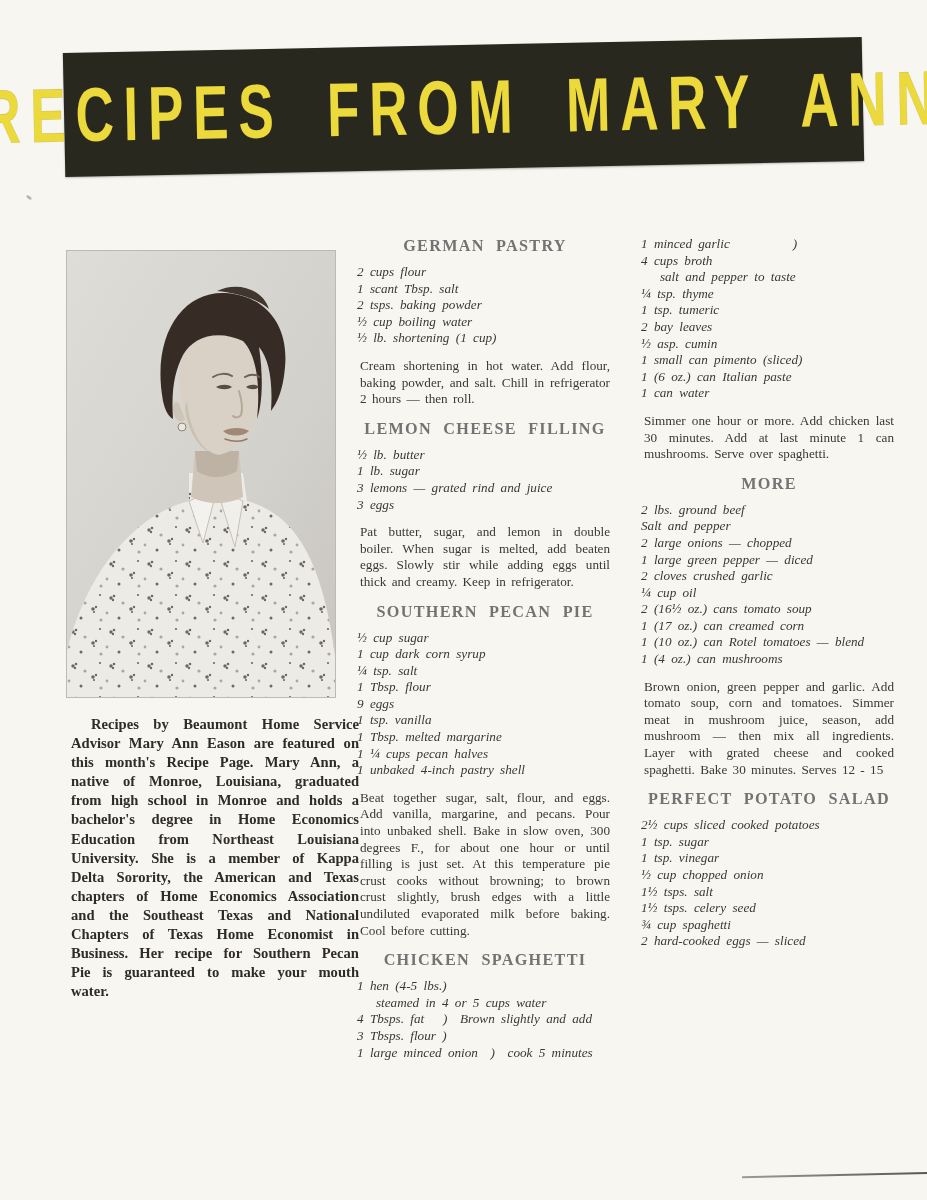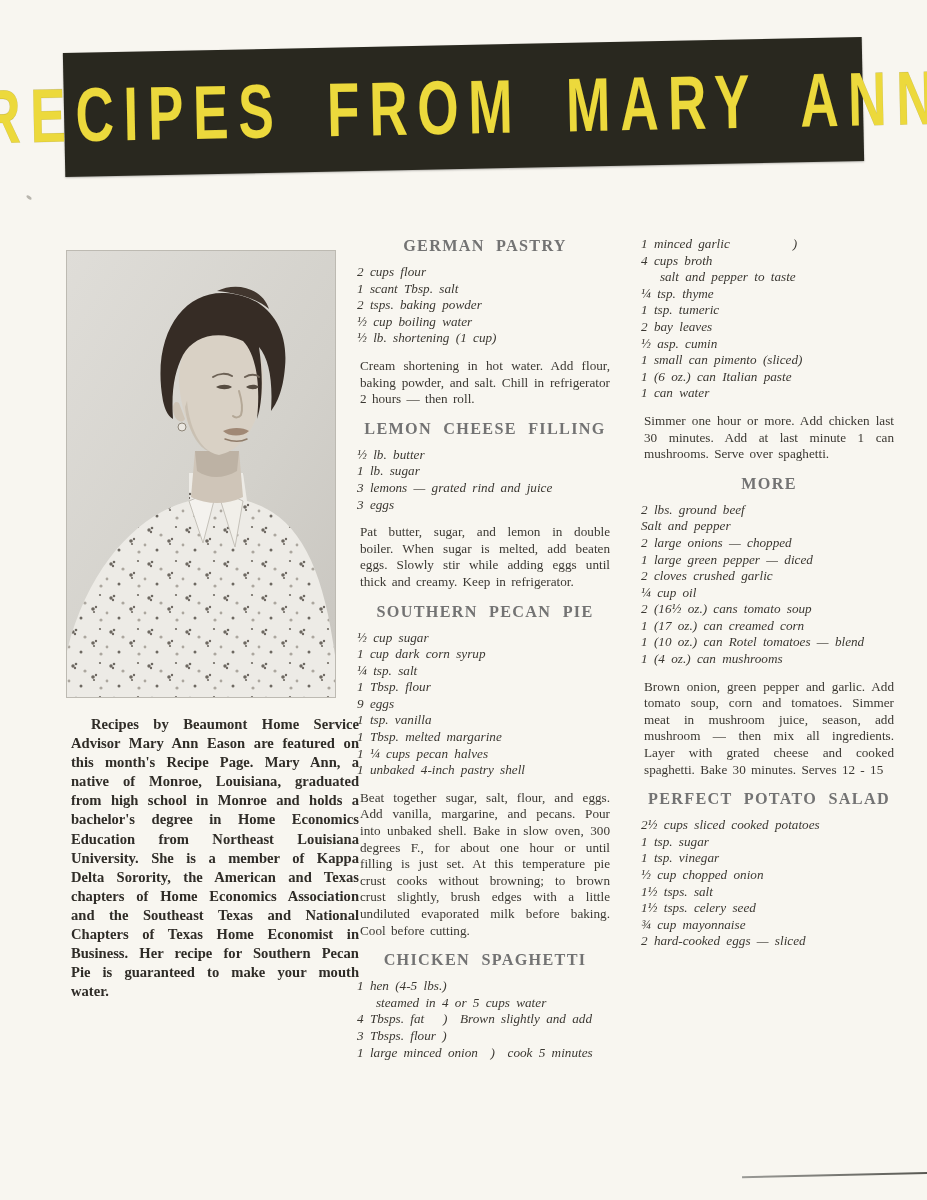--- a/index.html
+++ b/index.html
@@ -224,20 +224,20 @@
       </ul>
       <p class="directions">Brown onion, green pepper and garlic. Add tomato soup, corn and tomatoes. Simmer meat in mushroom juice, season, add mushroom — then mix all ingredients. Layer with grated cheese and cooked spaghetti. Bake 30 minutes.  Serves 12 - 15</p>
       <h3 class="recipe-title">PERFECT POTATO SALAD</h3>
       <ul class="ingredients">
         <li class="ingredient">2½ cups sliced cooked potatoes</li>
         <li class="ingredient">1 tsp. sugar</li>
         <li class="ingredient">1 tsp. vinegar</li>
         <li class="ingredient">½ cup chopped onion</li>
         <li class="ingredient">1½ tsps. salt</li>
         <li class="ingredient">1½ tsps. celery seed</li>
-        <li class="ingredient">¾ cup mayonnaise</li>
+        <li class="ingredient">¾ cup spaghetti</li>
         <li class="ingredient">2 hard-cooked eggs — sliced</li>
       </ul>
     </section>
 
   <div class="scan-line"></div>
   <div class="speck"></div>
 </div>
 
 </body></html>

